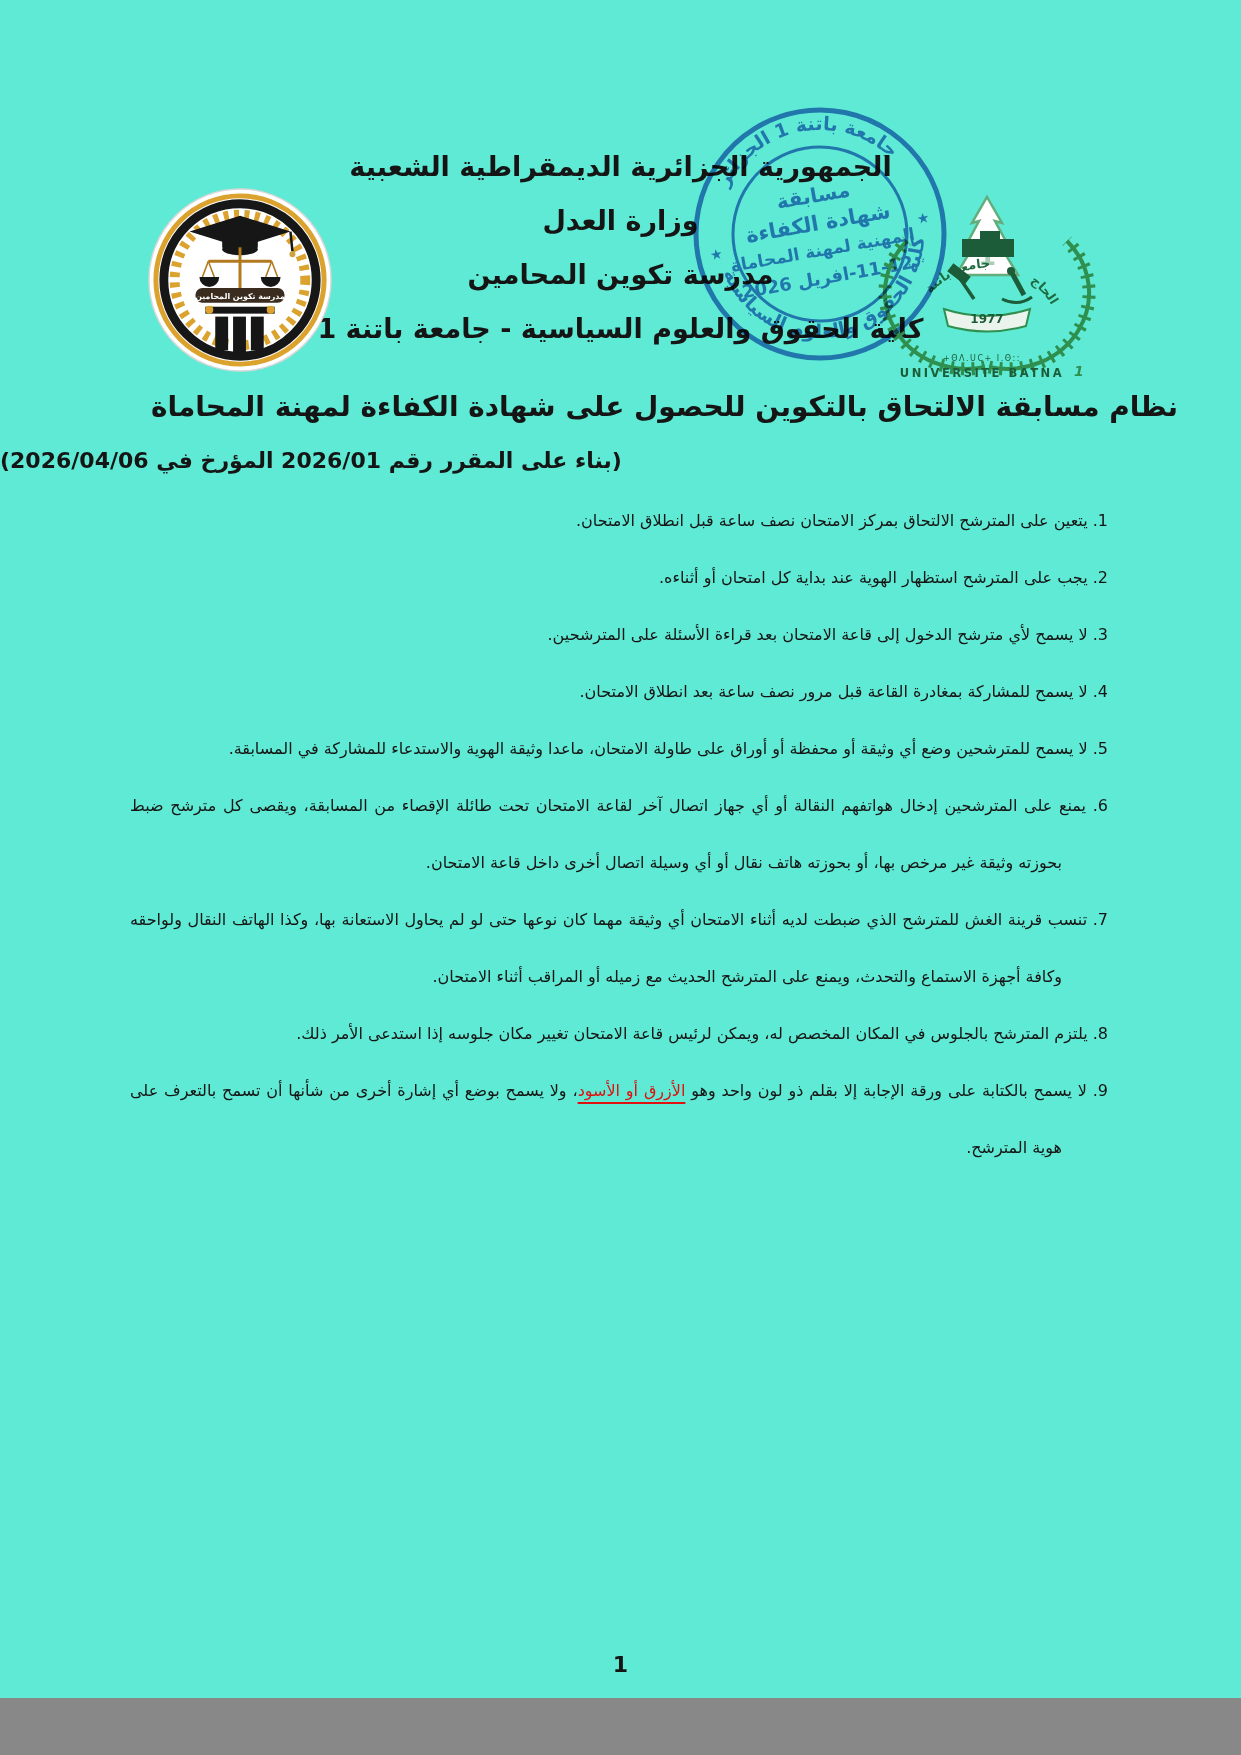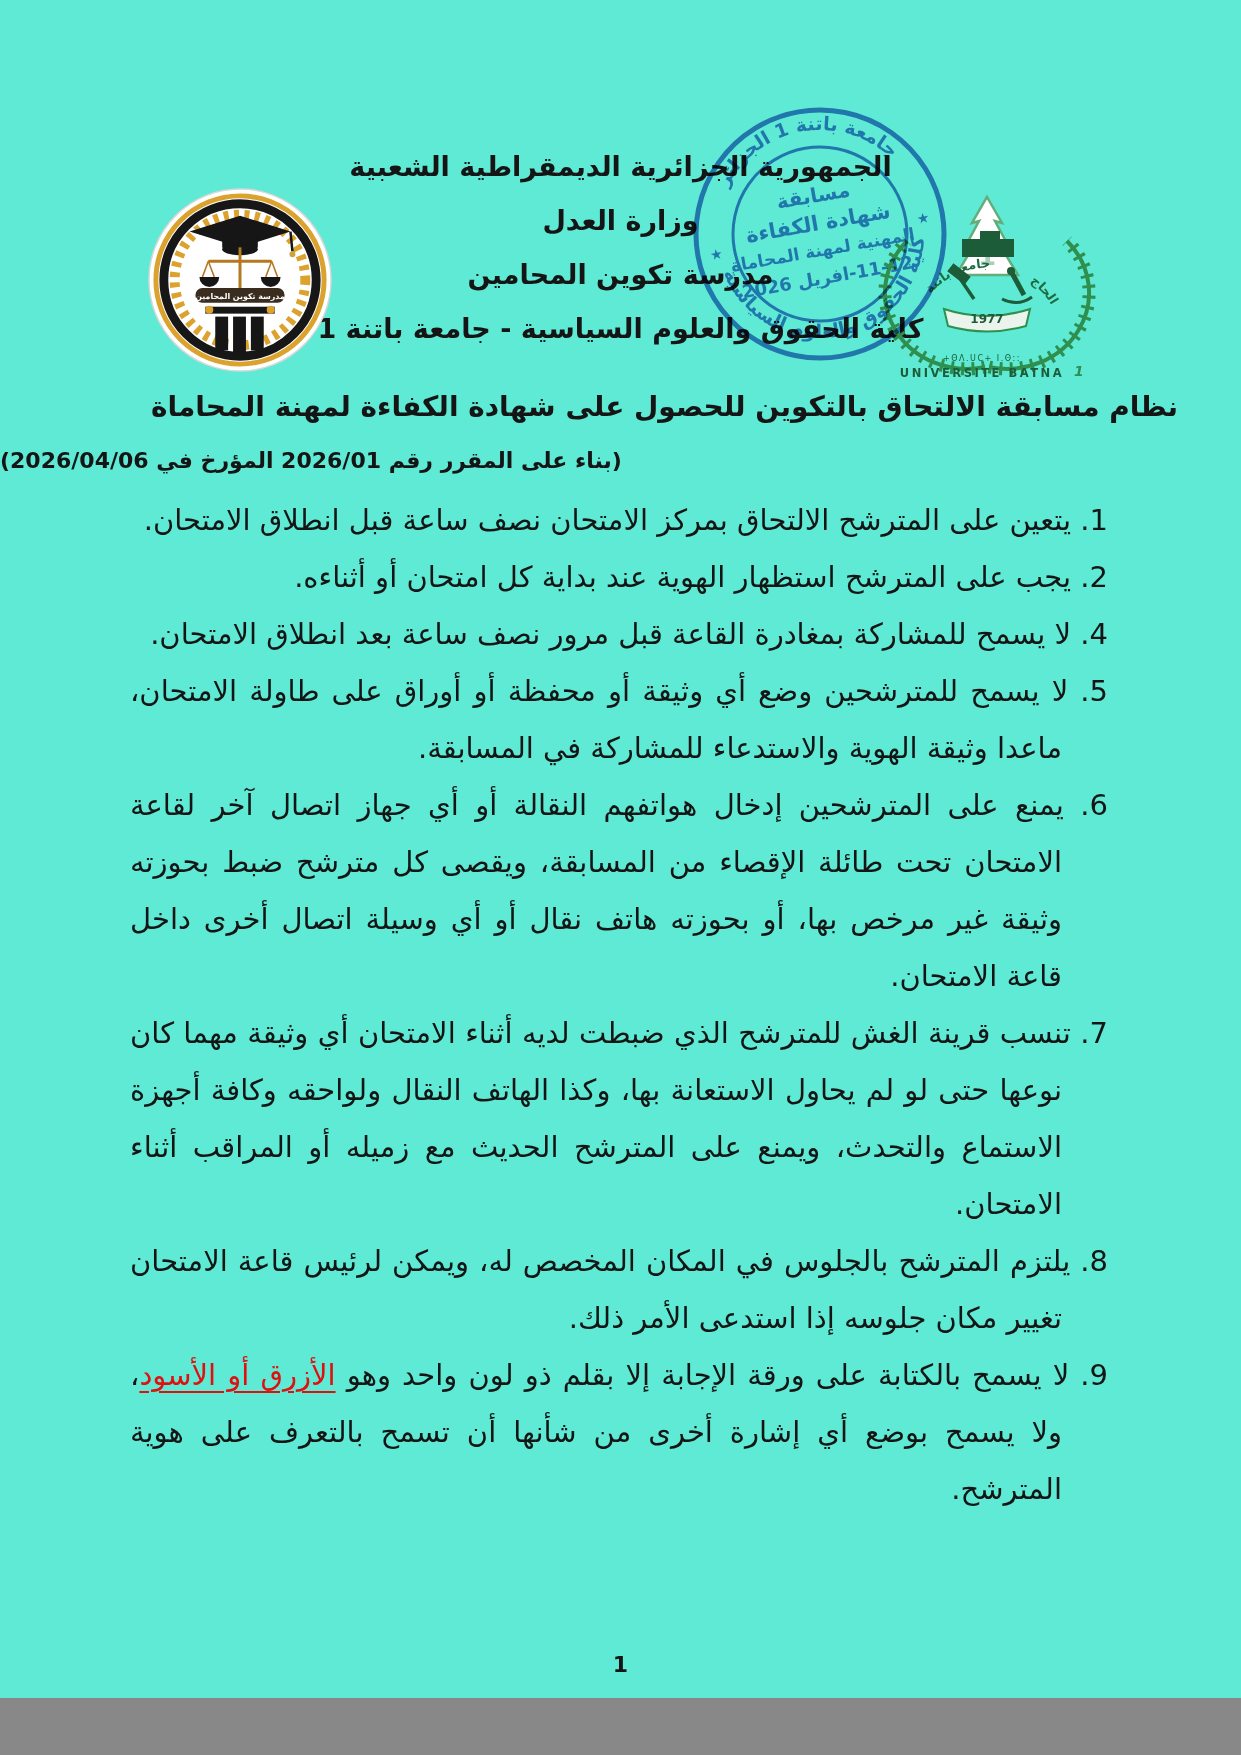--- a/index.html
+++ b/index.html
@@ -13,21 +13,21 @@
   .hdr{position:absolute; top:140px; left:0; width:100%; text-align:center;
        direction:rtl; font-weight:700; font-size:27px; z-index:1;}
   .hdr .hline{line-height:54px; height:54px;}
   
   .doc-title{position:absolute; top:382px; left:0; width:100%; text-align:center;
        direction:rtl; font-weight:700; font-size:28px; line-height:50px; z-index:1;padding-left:44px;}
   .doc-subtitle{position:absolute; top:441px; left:0; width:100%; text-align:left;
        direction:rtl; font-weight:700; font-size:22px; line-height:40px; z-index:1;}
   
   .rules{position:absolute; top:492px; right:133px; left:130px;
-       direction:rtl; text-align:justify; font-size:29px; line-height:57px; z-index:1;}
+       direction:rtl; text-align:justify; font-size:16px; line-height:57px; z-index:1;}
   .rule{text-indent:-46px; padding-right:46px;}
   .rule .num{white-space:pre;}
   .hl-red{color:#e01010; font-weight:400; text-decoration:underline;
        text-decoration-color:#e01010; text-decoration-thickness:2px; text-underline-offset:6px;}
   
   .page-num{position:absolute; top:1652px; left:0; width:100%; text-align:center;
        font-size:22px; font-weight:600; line-height:26px; z-index:1;}
   
   .school-logo{position:absolute; left:146px; top:186px; width:188px; height:188px; z-index:2;}
   .univ-logo{position:absolute; left:852px; top:183px; width:270px; height:205px; z-index:2;}
@@ -159,20 +159,21 @@
       </g>
     </svg>
   </div>
 
   <div class="doc-title">نظام مسابقة الالتحاق بالتكوين للحصول على شهادة الكفاءة لمهنة المحاماة</div>
   <div class="doc-subtitle">(بناء على المقرر رقم 2026/01 المؤرخ في 2026/04/06)</div>
 
   <div class="rules">
     <div class="rule"><span class="num">1. </span><span>يتعين على المترشح الالتحاق بمركز الامتحان نصف ساعة قبل انطلاق الامتحان.</span></div>
     <div class="rule"><span class="num">2. </span><span>يجب على المترشح استظهار الهوية عند بداية كل امتحان أو أثناءه.</span></div>
+    <div class="rule"><span class="num">3. </span><span>لا يسمح لأي مترشح الدخول إلى قاعة الامتحان بعد قراءة الأسئلة على المترشحين.</span></div>
     <div class="rule"><span class="num">4. </span><span>لا يسمح للمشاركة بمغادرة القاعة قبل مرور نصف ساعة بعد انطلاق الامتحان.</span></div>
     <div class="rule"><span class="num">5. </span><span>لا يسمح للمترشحين وضع أي وثيقة أو محفظة أو أوراق على طاولة الامتحان، ماعدا وثيقة الهوية والاستدعاء للمشاركة في المسابقة.</span></div>
     <div class="rule"><span class="num">6. </span><span>يمنع على المترشحين إدخال هواتفهم النقالة أو أي جهاز اتصال آخر لقاعة الامتحان تحت طائلة الإقصاء من المسابقة، ويقصى كل مترشح ضبط بحوزته وثيقة غير مرخص بها، أو بحوزته هاتف نقال أو أي وسيلة اتصال أخرى داخل قاعة الامتحان.</span></div>
     <div class="rule"><span class="num">7. </span><span>تنسب قرينة الغش للمترشح الذي ضبطت لديه أثناء الامتحان أي وثيقة مهما كان نوعها حتى لو لم يحاول الاستعانة بها، وكذا الهاتف النقال ولواحقه وكافة أجهزة الاستماع والتحدث، ويمنع على المترشح الحديث مع زميله أو المراقب أثناء الامتحان.</span></div>
     <div class="rule"><span class="num">8. </span><span>يلتزم المترشح بالجلوس في المكان المخصص له، ويمكن لرئيس قاعة الامتحان تغيير مكان جلوسه إذا استدعى الأمر ذلك.</span></div>
     <div class="rule">
       <span class="num">9. </span><span>لا يسمح بالكتابة على ورقة الإجابة إلا بقلم ذو لون واحد وهو </span><span class="hl-red">الأزرق أو الأسود</span><span>، ولا يسمح بوضع أي إشارة أخرى من شأنها أن تسمح بالتعرف على هوية المترشح.</span>
     </div>
   </div>
 

